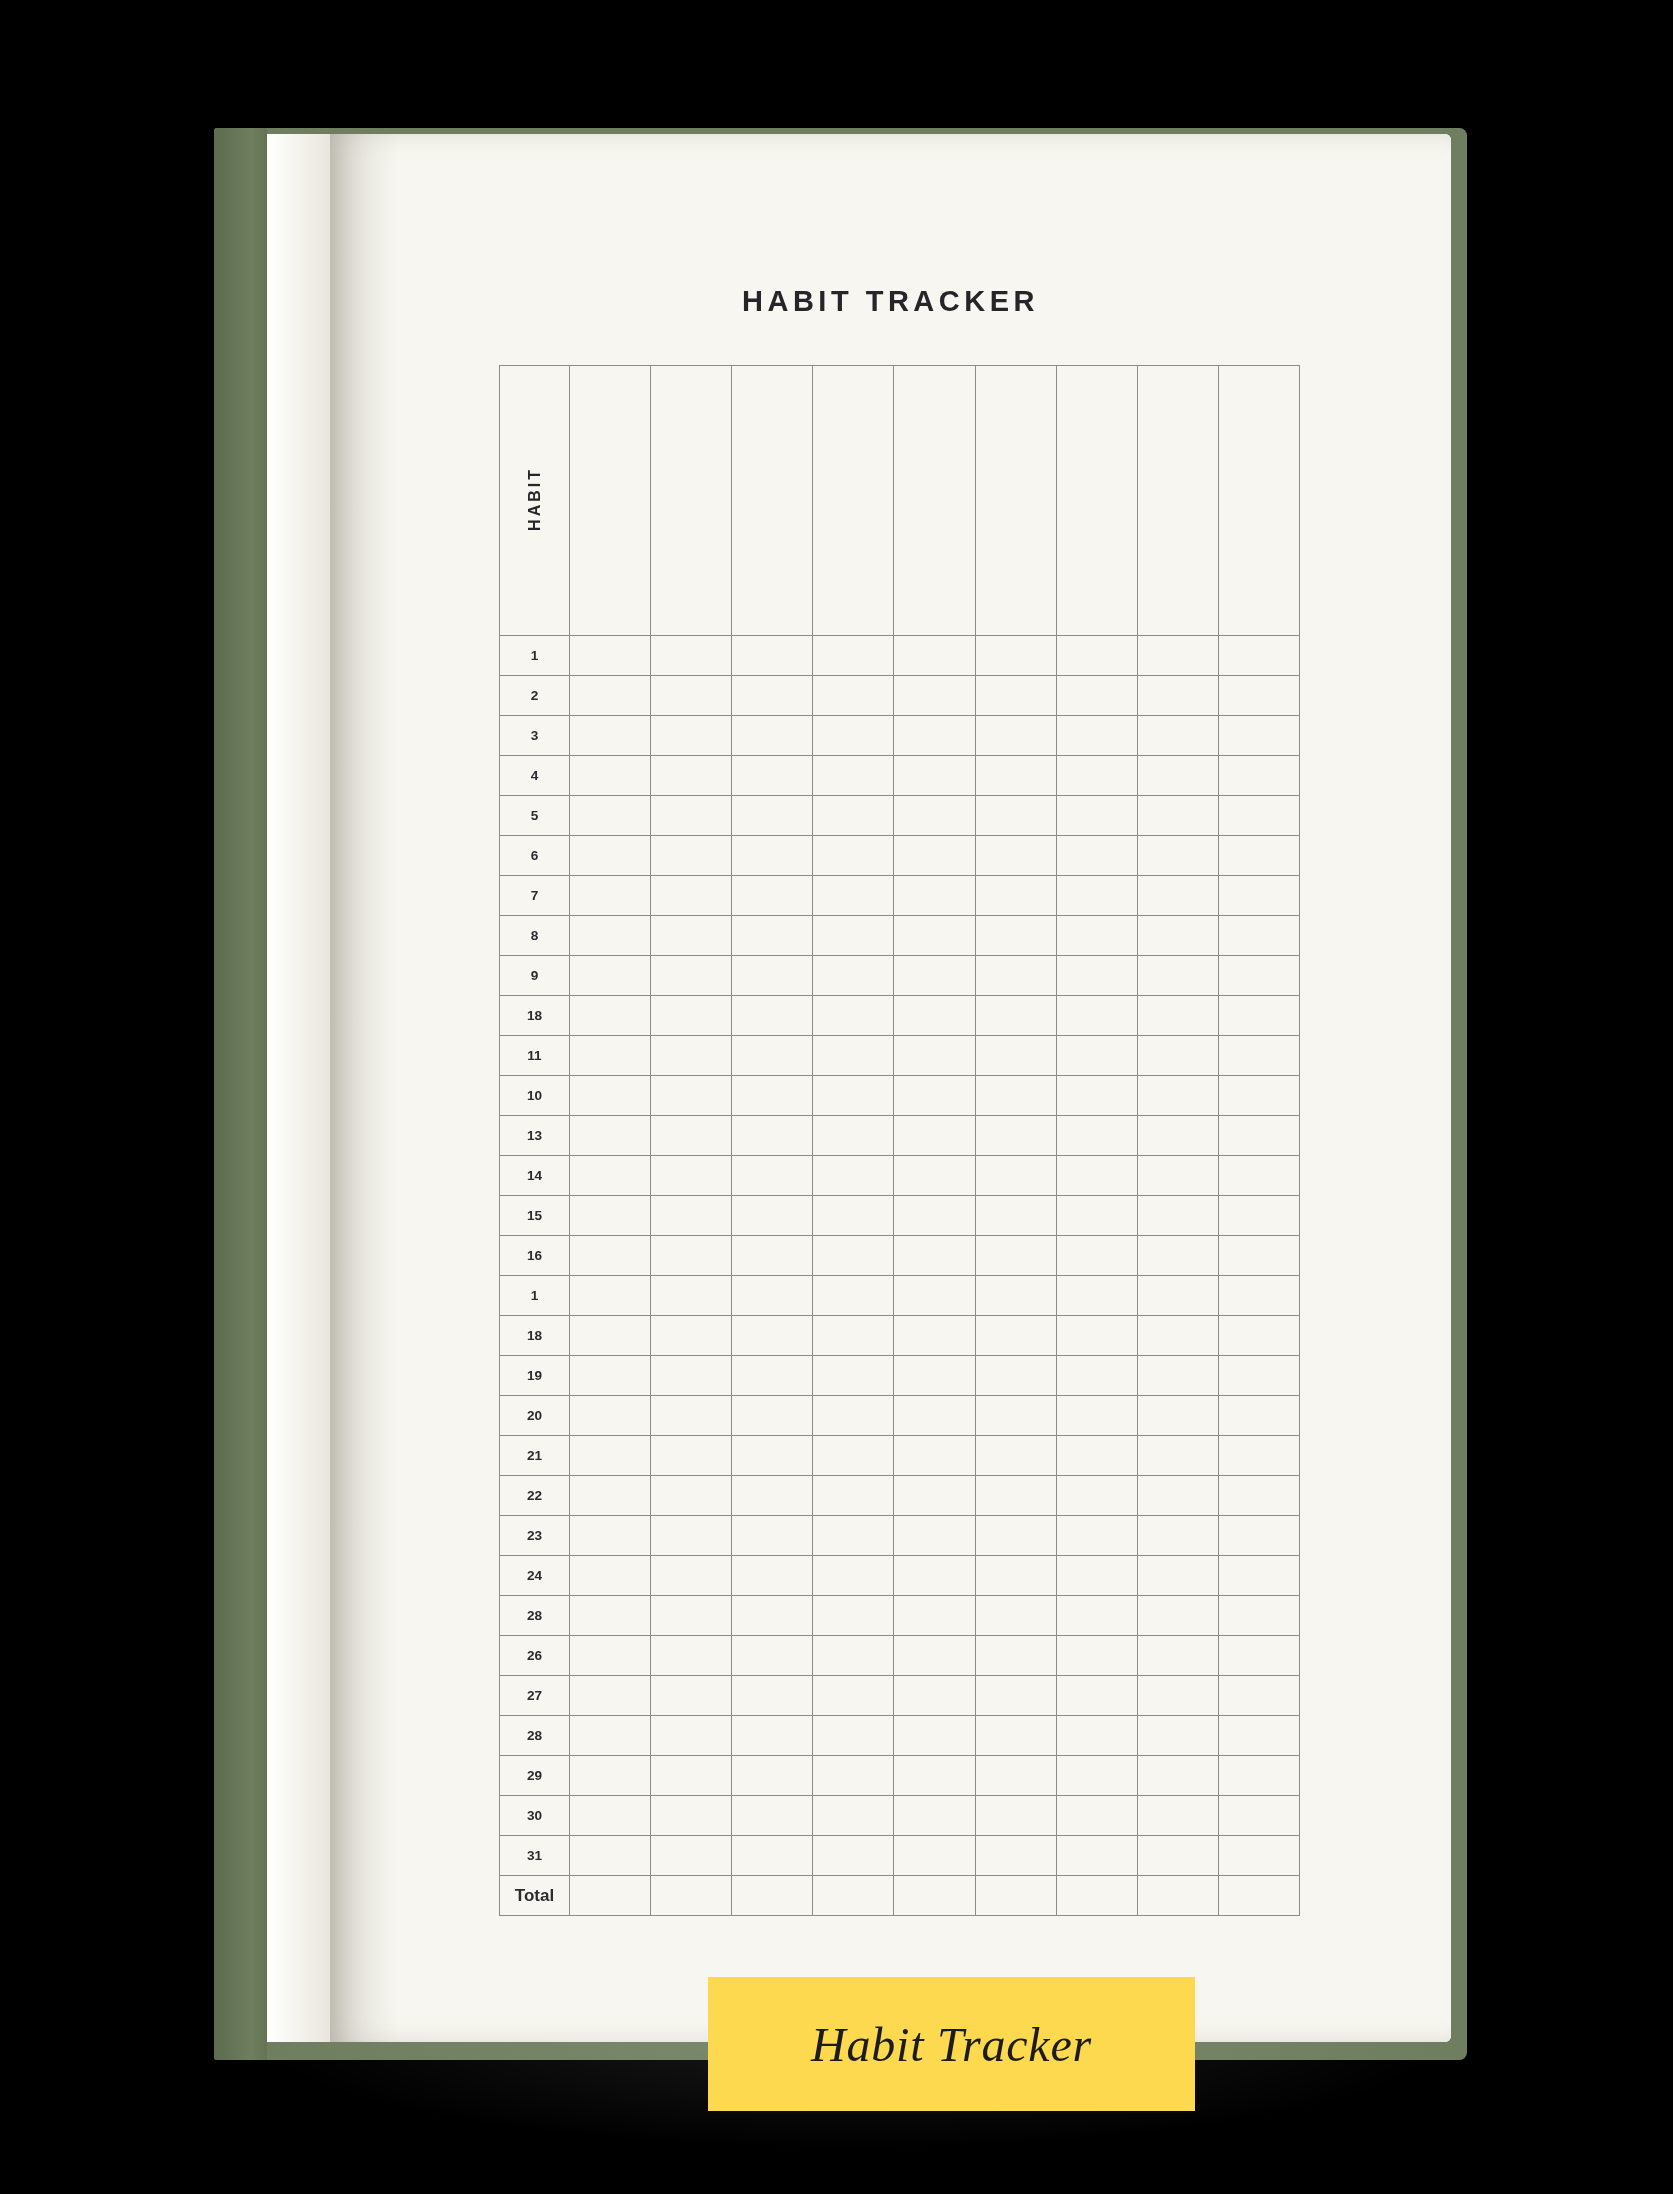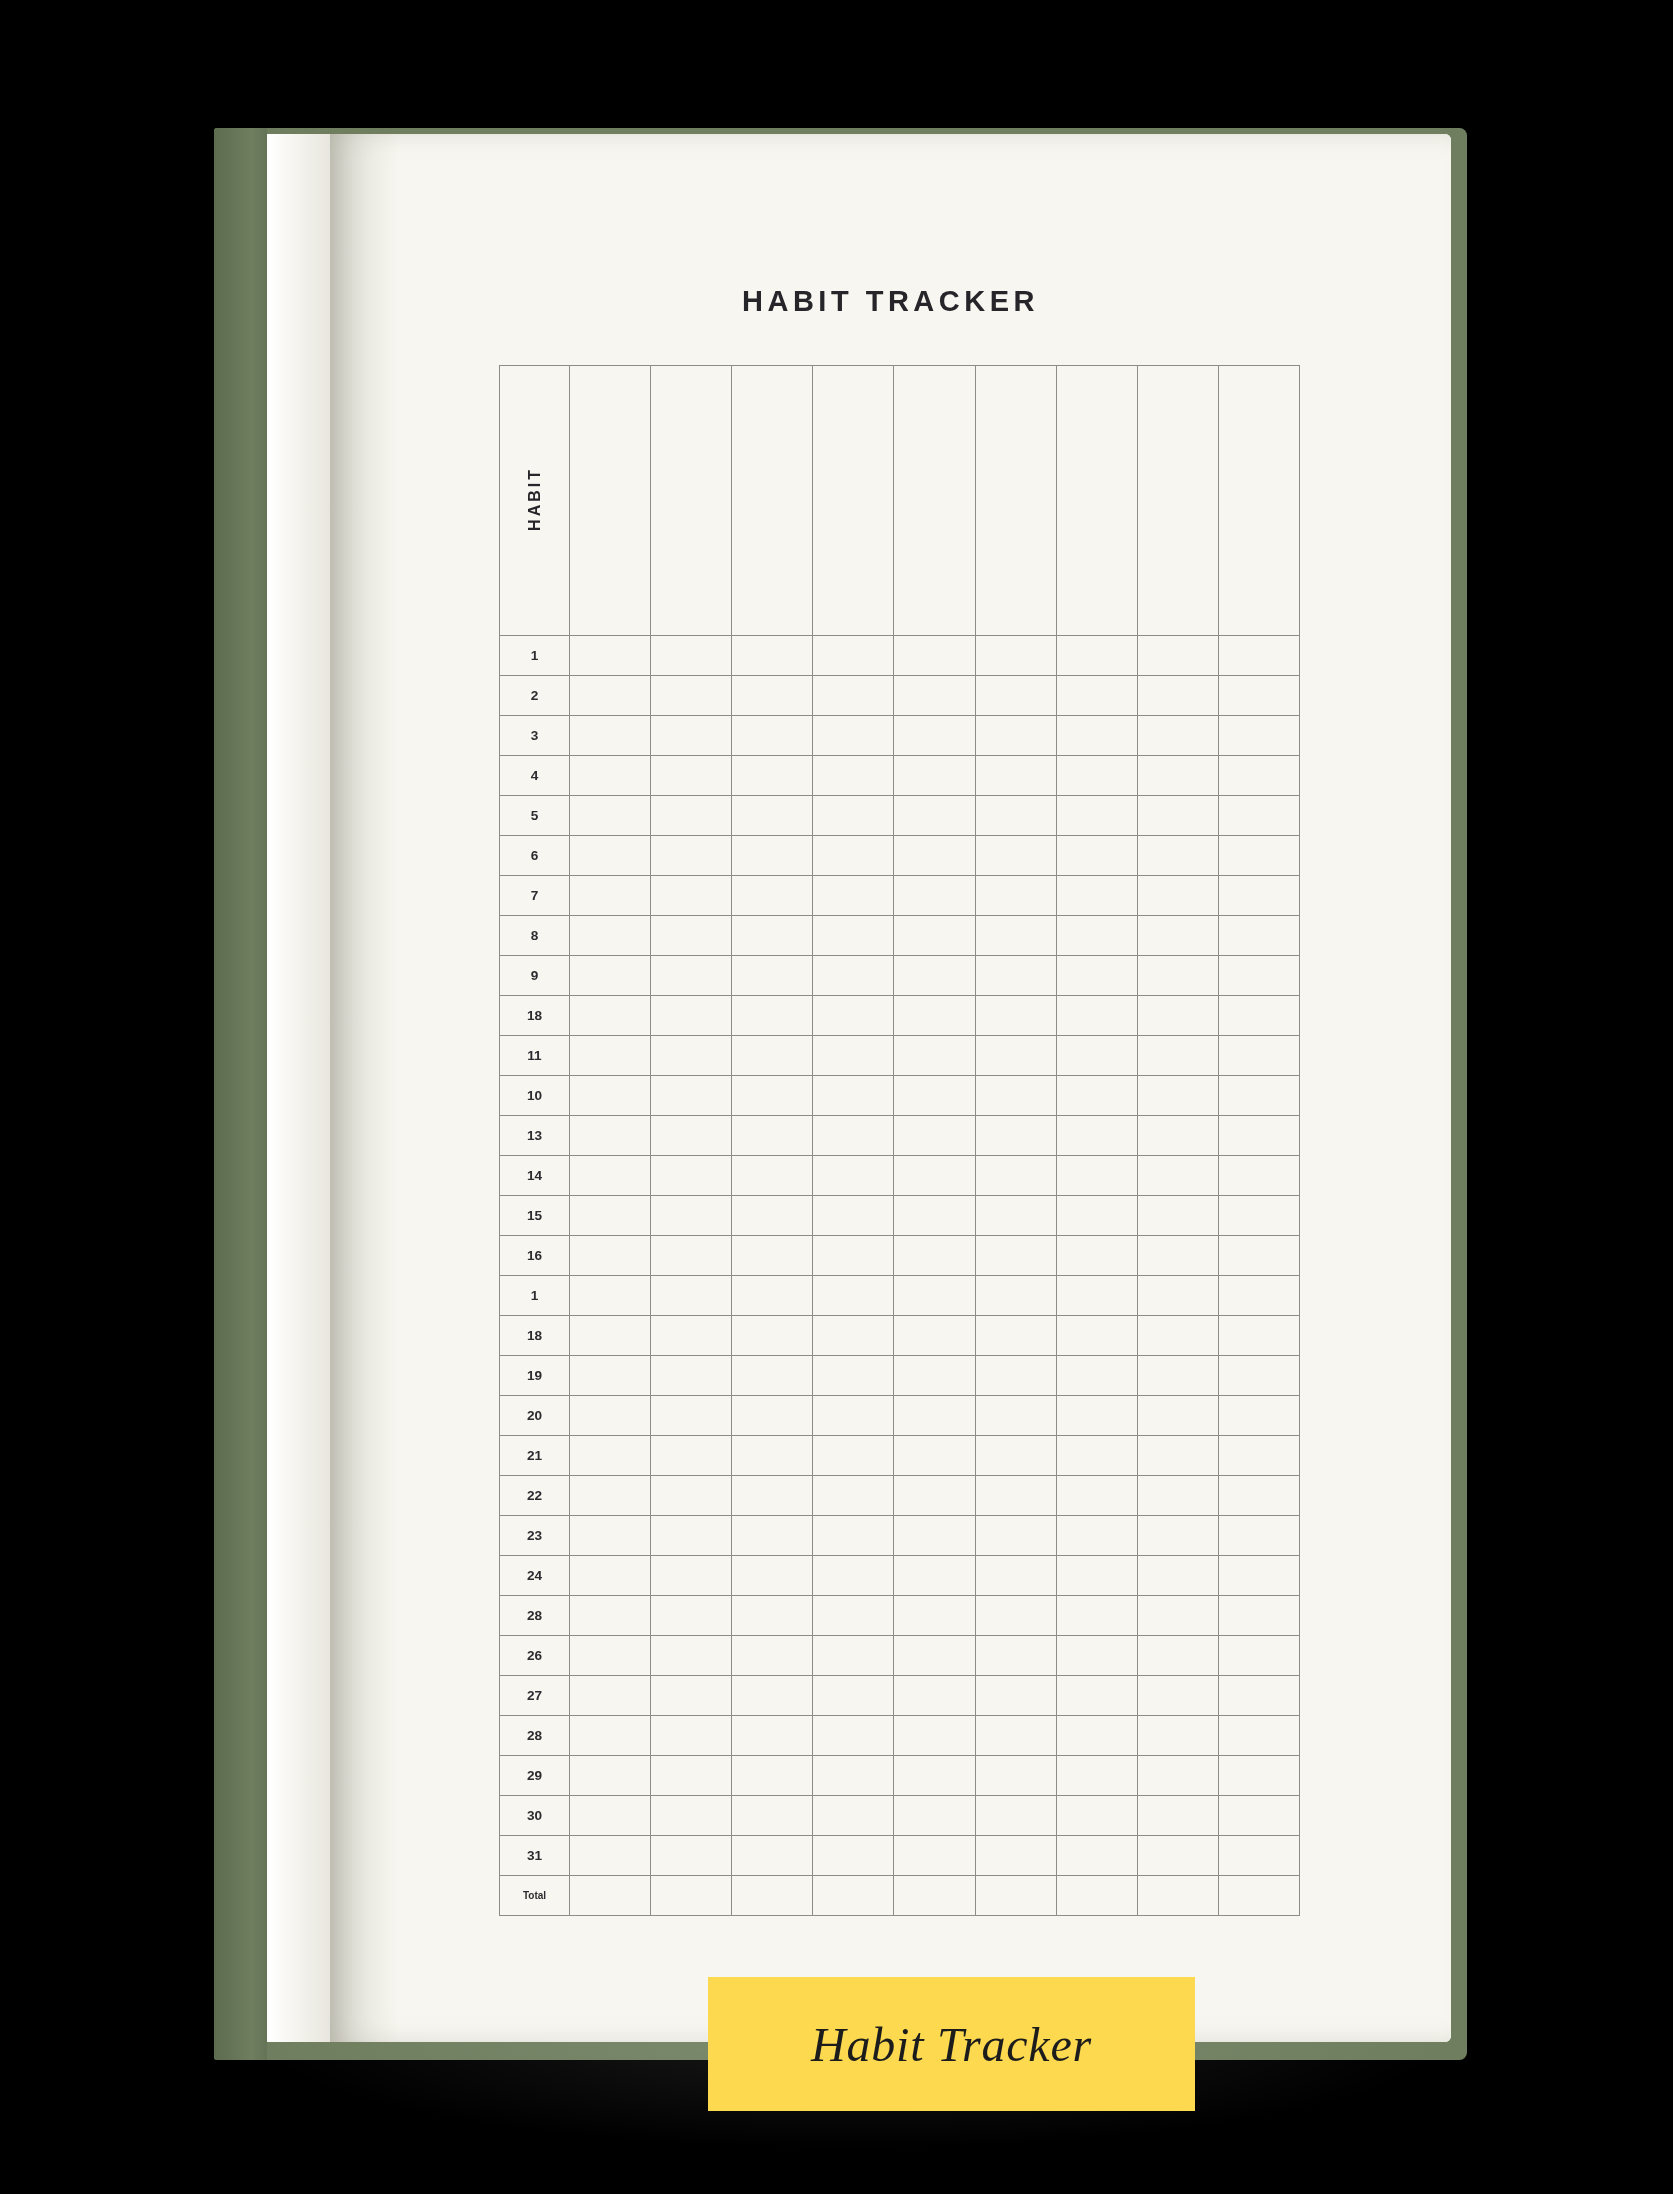--- a/index.html
+++ b/index.html
@@ -129,21 +129,21 @@
   .day-label-cell {
     width: 69px;
     height: 39px;
     text-align: center;
     vertical-align: middle;
     font-size: 13.6px;
     font-weight: bold;
     color: #2c2c30;
   }
   .total-label {
-    font-size: 10px;
+    font-size: 17px;
     font-weight: bold;
   }
   .entry-cell {
     height: 39px;
   }
 
   
   #caption-banner {
     position: absolute;
     left: 708px;

